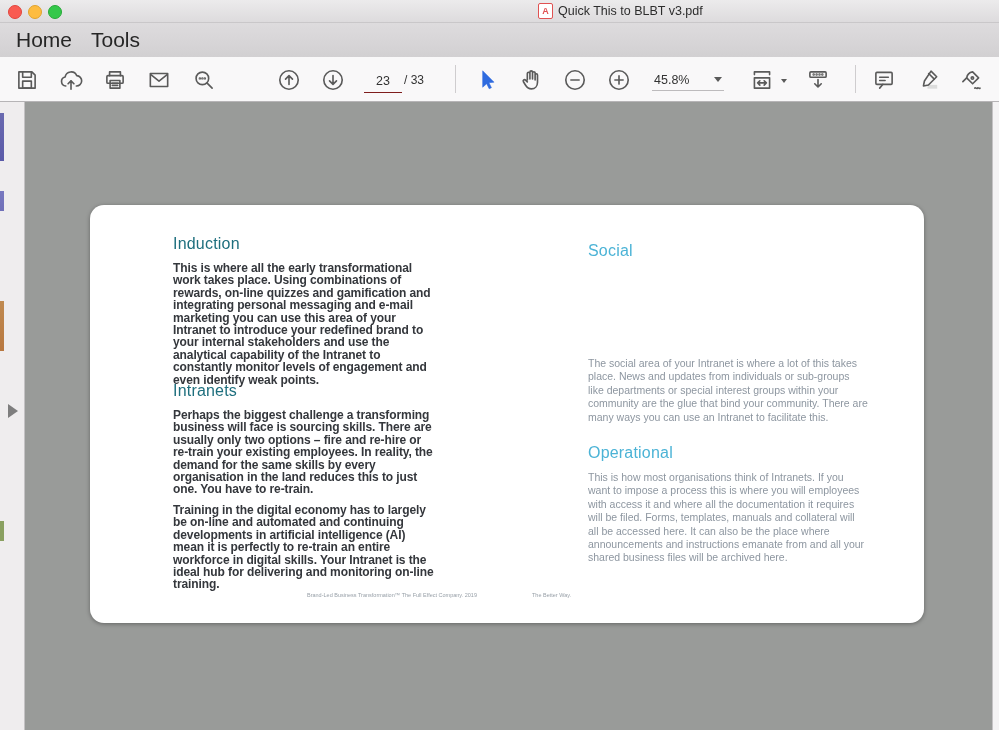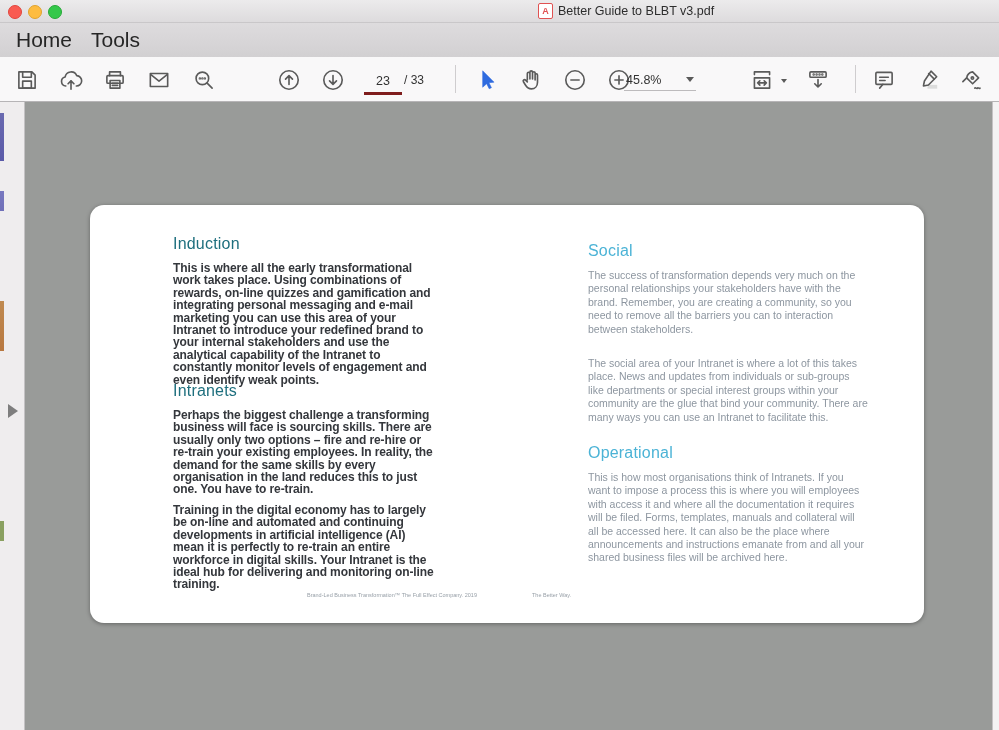--- a/index.html
+++ b/index.html
@@ -31,24 +31,24 @@
   .doctab .x{color:#666;font-size:13px;line-height:1;}
   
   .toolbar{position:absolute;left:0;top:57px;width:999px;height:44px;
     background:#f9f8f9;border-bottom:1px solid #b6b4b6;z-index:20;}
   .tbtn{position:absolute;top:8px;width:30px;height:30px;display:flex;align-items:center;
     justify-content:center;border-radius:3px;}
   .tbtn svg{width:26px;height:26px;}
   .ic{stroke:#5a5a5a;stroke-width:1.5;fill:none;stroke-linecap:round;stroke-linejoin:round;}
   .divider{position:absolute;top:8px;width:1px;height:28px;background:#cfcdcf;}
   .pageinput{position:absolute;left:364px;top:12px;width:34px;height:21px;border:none;
-    border-bottom:3px solid #7f1d1d;background:transparent;text-align:center;font-size:12.5px;
+    border-bottom:1px solid #7f1d1d;background:transparent;text-align:center;font-size:12.5px;
     color:#333;font-family:"Liberation Sans",sans-serif;}
   .pagetotal{position:absolute;left:404px;top:16px;font-size:12px;color:#333;}
-  .zoomctl{position:absolute;left:624px;top:12px;width:68px;height:21px;
+  .zoomctl{position:absolute;left:652px;top:12px;width:68px;height:21px;
     border-bottom:1px solid #bdbbbd;display:flex;align-items:center;justify-content:space-between;
     font-size:12.5px;color:#333;padding:0 2px;}
   .caret{width:0;height:0;border-left:4px solid transparent;border-right:4px solid transparent;
     border-top:5px solid #5a5a5a;}
   .smallcaret{position:absolute;width:0;height:0;border-left:3.5px solid transparent;
     border-right:3.5px solid transparent;border-top:4.5px solid #5a5a5a;}
   
   .docarea{position:absolute;left:0;top:101px;width:999px;height:629px;background:#999b99;}
   .leftstrip{position:absolute;left:0;top:0;width:24px;height:629px;background:#efedee;
     border-right:1px solid #c4c2c4;}
@@ -74,21 +74,21 @@
 </style>
 </head>
 <body>
 
 <div class="titlebar">
   <div class="tl red"></div>
   <div class="tl yellow"></div>
   <div class="tl green"></div>
   <div class="win-title">
     <span class="pdficon">A</span>
-    <span>Better Guide to BLBT v3.pdf</span>
+    <span>Quick This to BLBT v3.pdf</span>
   </div>
 </div>
 
 <div class="tabbar">
   <div class="navtab tab-home">Home</div>
   <div class="navtab tab-tools">Tools</div>
 </div>
 
 <div class="toolbar">
   <div class="tbtn" style="left:12px">
@@ -263,21 +263,20 @@
   <div class="pdfpage">
 
     <div class="heading-left" style="left:83px;top:30px">Induction</div>
     <div class="body-left" style="left:83px;top:57px">This is where all the early transformational work takes place. Using combinations of rewards, on-line quizzes and gamification and integrating personal messaging and e-mail marketing you can use this area of your Intranet to introduce your redefined brand to your internal stakeholders and use the analytical capability of the Intranet to constantly monitor levels of engagement and even identify weak points.</div>
 
     <div class="heading-left" style="left:83px;top:177px">Intranets</div>
     <div class="body-left" style="left:83px;top:204px">Perhaps the biggest challenge a transforming business will face is sourcing skills. There are usually only two options – fire and re-hire or re-train your existing employees. In reality, the demand for the same skills by every organisation in the land reduces this to just one. You have to re-train.</div>
     <div class="body-left" style="left:83px;top:299px">Training in the digital economy has to largely be on-line and automated and continuing developments in artificial intelligence (AI) mean it is perfectly  to re-train an entire workforce in digital skills. Your Intranet is the ideal hub for delivering and monitoring on-line training.</div>
 
     <div class="heading-right" style="left:498px;top:37px">Social</div>
-    <div class="body-right" style="left:498px;top:64px">The success of transformation depends very much on the personal relationships your stakeholders have with the brand. Remember, you are creating a community, so you need to remove all the barriers you can to interaction between stakeholders.</div>
     <div class="body-right" style="left:498px;top:152px">The social area of your Intranet is where a lot of this takes place. News and updates from individuals or sub-groups like departments or special interest groups within your community are the glue that bind your community. There are many ways you can use an Intranet to facilitate this.</div>
 
     <div class="heading-right" style="left:498px;top:239px">Operational</div>
     <div class="body-right" style="left:498px;top:266px">This is how most organisations think of Intranets. If you want to impose a process this is where you will employees with access it and where all the documentation it requires will be filed. Forms, templates, manuals and collateral will all be accessed here. It can also be the place where announcements and instructions emanate from and all your shared business files will be archived here.</div>
 
     <div class="pfooter" style="left:217px;top:387px">Brand-Led Business Transformation™ The Full Effect Company. 2019</div>
     <div class="pfooter" style="left:442px;top:387px">The Better Way.</div>
   </div>
 </div>
 

